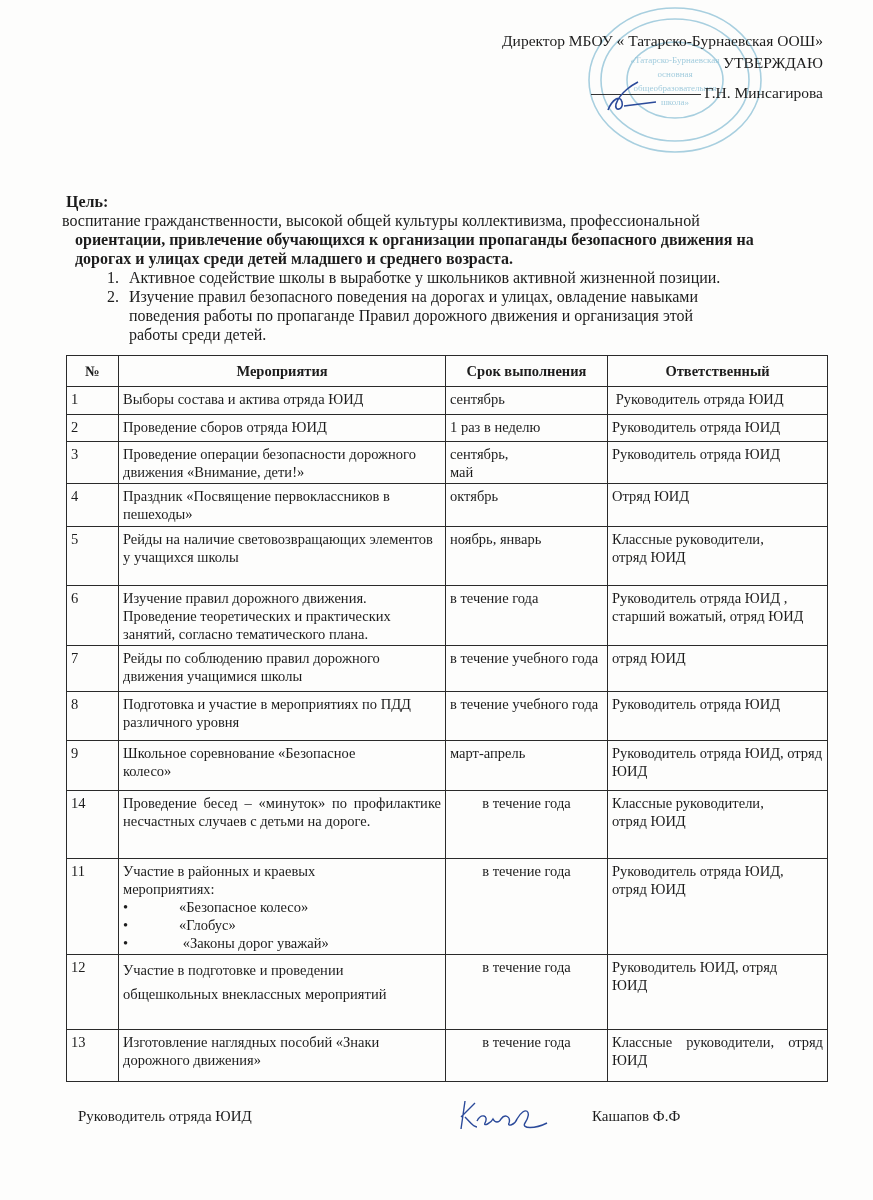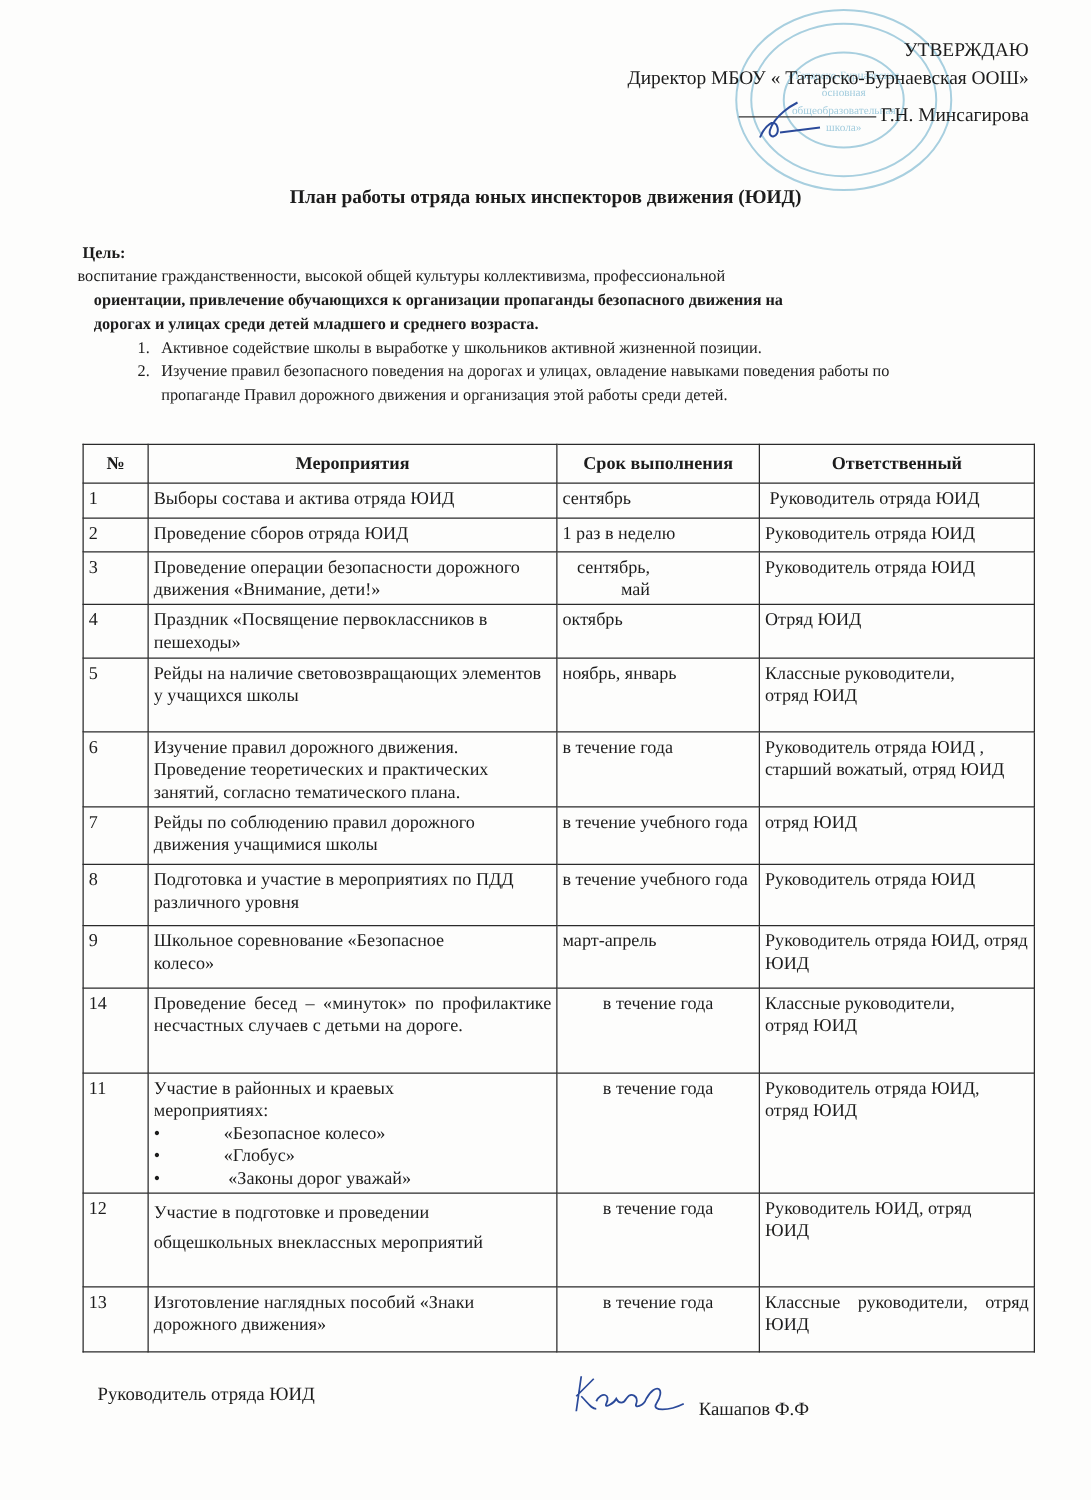--- a/index.html
+++ b/index.html
@@ -6,21 +6,21 @@
     body {
       width: 873px; height: 1200px; background: #fdfdfc; position: relative; overflow: hidden;
       font-family: "Liberation Serif", "DejaVu Serif", serif; color: #1c1c1c;
     }
     .abs { position: absolute; }
     .approve { right: 50px; top: 30px; text-align: right; font-size: 15.5px; line-height: 22px; }
     .approve .line3 { margin-top: 8px; }
     .sign-line { display: inline-block; width: 110px; border-bottom: 1px solid #333; margin-right: 4px; vertical-align: 3px; }
     .stamp { left: 585px; top: 5px; width: 180px; height: 150px; }
     .title { left: 0; width: 873px; top: 148px; text-align: center; font-weight: bold; font-size: 15.5px; line-height: 19px; }
-    .section { left: 66px; width: 770px; font-size: 13px; line-height: 19px; }
+    .section { left: 66px; width: 770px; font-size: 16px; line-height: 19px; }
     .heading { font-weight: bold; }
     .goal-text { text-indent: 0; }
     .goal-text .cont { padding-left: 9px; display: block; font-weight: bold; }
     ol.tasks { margin: 0; padding-left: 57px; }
     ol.tasks li { padding-left: 6px; }
     table.plan {
       position: absolute; left: 66px; top: 355px; width: 762px;
       border-collapse: collapse; font-size: 14.5px; line-height: 18px;
     }
     table.plan td, table.plan th { border: 1.5px solid #2a2a2a; vertical-align: top; padding: 3px 4px 2px 4px; }
@@ -47,33 +47,32 @@
   </g>
   <g fill="#8cc0d6" opacity="0.8" font-family="Liberation Serif, serif" font-size="9" text-anchor="middle">
     <text x="90" y="58">«Татарско-Бурнаевская</text>
     <text x="90" y="72">основная</text>
     <text x="90" y="86">общеобразовательная</text>
     <text x="90" y="100">школа»</text>
   </g>
 </svg>
 
 <div class="abs approve">
+  <div>Директор МБОУ « Татарско-Бурнаевская ООШ»</div>
   <div>УТВЕРЖДАЮ</div>
-  <div>Директор МБОУ « Татарско-Бурнаевская ООШ»</div>
   <div class="line3">
     <span class="sign-line"></span><span>Г.Н. Минсагирова</span>
   </div>
 </div>
 
 <svg class="abs" style="left:600px; top:80px; width:60px; height:36px;" viewBox="0 0 60 36">
   <path d="M8 30 C 12 20, 20 14, 22 22 C 24 30, 14 32, 16 24 C 20 12, 34 4, 38 2 M 24 26 L 56 22" fill="none" stroke="#2b4a9a" stroke-width="1.6"></path>
 </svg>
 
 <div class="abs title">
-  <div>План работы отряда юных инспекторов движения (ЮИД)</div>
 </div>
 
 <div class="abs section" style="top:192px;">
   <div class="heading">Цель:</div>
   <div class="goal-text">
     <span style="display:block; margin-left:-4px;">воспитание гражданственности, высокой общей культуры коллективизма, профессиональной</span>
     <span class="cont">ориентации, привлечение обучающихся к организации пропаганды безопасного движения на</span>
     <span class="cont">дорогах и улицах среди детей младшего и среднего возраста.</span>
   </div>
 </div>
@@ -104,21 +103,21 @@
     <tr style="height:27px;">
       <td>2</td>
       <td>Проведение сборов отряда ЮИД</td>
       <td>1 раз в неделю</td>
       <td>Руководитель отряда ЮИД</td>
     </tr>
     <tr style="height:42px;">
       <td>3</td>
       <td>Проведение операции безопасности дорожного движения «Внимание, дети!»</td>
       <td>
-          <span style="display:block; width:70px;text-align:right;">сентябрь, май</span>
+          <span style="display:block; width:70px;">сентябрь, май</span>
         </td>
       <td>Руководитель отряда ЮИД</td>
     </tr>
     <tr style="height:43px;">
       <td>4</td>
       <td>Праздник «Посвящение первоклассников в пешеходы»</td>
       <td>октябрь</td>
       <td>Отряд ЮИД</td>
     </tr>
     <tr style="height:59px;">
@@ -196,13 +195,13 @@
       <td class="center">в течение года</td>
       <td class="justify" style="text-align-last:left;">Классные руководители, отряд ЮИД</td>
     </tr>
   </tbody>
 </table>
 
 <div class="abs footer" style="left:78px;">Руководитель отряда ЮИД</div>
 <svg class="abs sig-img" viewBox="0 0 95 42">
   <path d="M10 8 L 6 36 M 6 24 L 20 10 M 10 24 C 16 30, 18 34, 22 34 M 22 28 C 26 20, 34 22, 30 30 C 28 34, 36 30, 38 26 C 40 30, 44 30, 46 26 C 50 20, 56 24, 54 30 C 52 34, 60 32, 62 26 C 70 12, 78 18, 70 30 C 66 36, 80 36, 92 30" fill="none" stroke="#2b4a9a" stroke-width="1.4"></path>
 </svg>
-<div class="abs footer" style="left:559px;margin-top:12px;">Кашапов Ф.Ф</div>
+<div class="abs footer" style="left:592px;">Кашапов Ф.Ф</div>
 
 </body></html>

